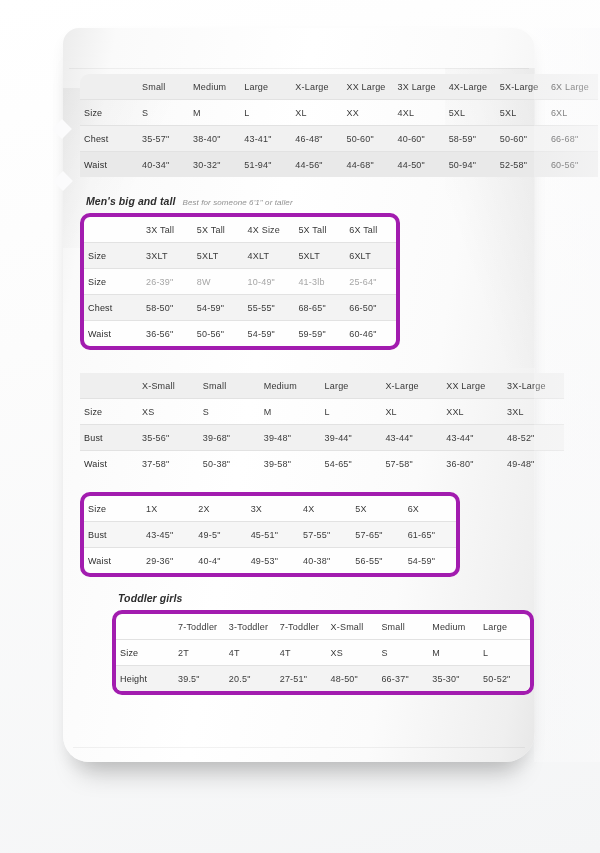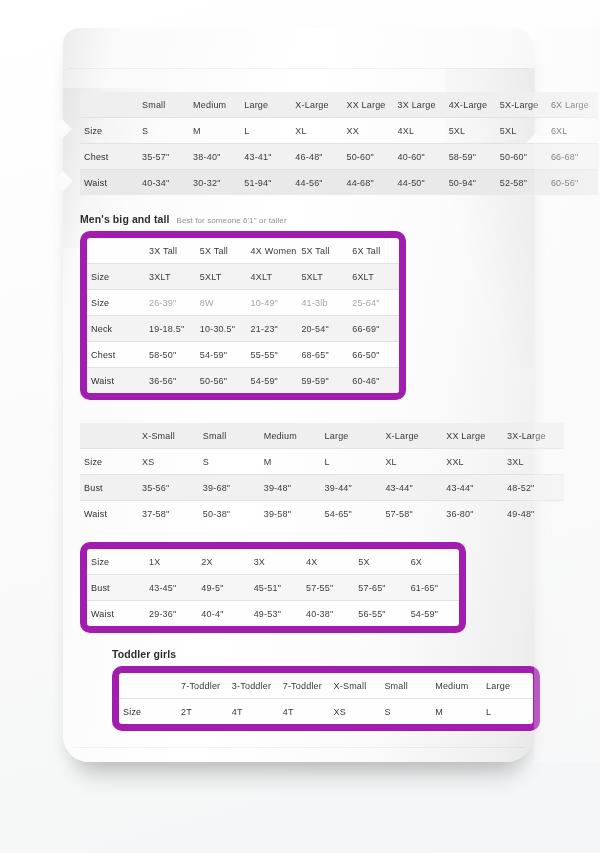--- a/index.html
+++ b/index.html
@@ -17,29 +17,29 @@
   }
   .pouch::before{content:"";position:absolute;left:6px;right:6px;top:40px;height:1px;background:rgba(0,0,0,0.05);}
   .pouch::after{content:"";position:absolute;left:10px;right:10px;bottom:14px;height:1px;background:rgba(0,0,0,0.05);}
   .crease{position:absolute;pointer-events:none;}
   .crease.c1{left:0;top:60px;width:100%;height:160px;background:linear-gradient(115deg,rgba(0,0,0,0.045) 0%,rgba(255,255,255,0) 22%);}
   .crease.c2{right:0;top:40px;width:90px;height:300px;background:linear-gradient(250deg,rgba(0,0,0,0.05) 0%,rgba(255,255,255,0) 70%);}
   .notch{position:absolute;width:14px;height:14px;transform:rotate(45deg);background:#fbfbfc;}
   .notch.n1{left:-8px;top:94px;}
   .notch.n2{left:-7px;top:146px;}
   .notch.n3{right:-8px;top:108px;}
-  .sheet{position:absolute;left:80px;top:92px;width:520px;}
-  .sec-title{margin:0 0 6px 0;font-size:10.5px;font-weight:bold;color:#2d2d2d;letter-spacing:0.1px;}
+  .sheet{position:absolute;left:80px;top:74px;width:520px;}
+  .sec-title{margin:0 0 6px 6px;font-size:10.5px;font-weight:bold;color:#2d2d2d;letter-spacing:0.1px;font-style:italic;}
   .subtitle{font-size:8px;color:#919191;font-weight:normal;margin-left:7px;letter-spacing:0.1px;}
   .sec-mens-big-tall{margin-top:14px;}
   .sec-women{margin-top:19px;}
   .sec-womens-plus{margin-top:12px;}
   .sec-toddler-girls{margin-top:11px;padding-left:32px;}
   .twrap{display:inline-block;background:transparent;}
-  .twrap.bordered{border:7px solid #a21caf;border-radius:10px;overflow:hidden;background:#fefefe;}
+  .twrap.bordered{border:4px solid #a21caf;border-radius:10px;overflow:hidden;background:#fefefe;}
   table.size-table{border-collapse:collapse;table-layout:fixed;font-size:9px;color:#3b3b3b;}
   .size-table th,.size-table td{
     font-weight:normal;text-align:left;padding:0 4px;height:25px;
     white-space:nowrap;overflow:hidden;letter-spacing:0.2px;
   }
   .size-table thead th{color:#383838;}
   .size-table th.row-label{font-weight:normal;color:#2e2e2e;}
   .size-table th:first-child{width:50px;}
   .size-table td.muted{color:#a6a6a6;}
   .size-table tr + tr th,.size-table tr + tr td,
@@ -128,49 +128,41 @@
               <td>60-56"</td>
             </tr>
           </tbody>
         </table></div></section>
     <section class="sec sec-mens-big-tall"><div class="sec-title"><span>Men's big and tall</span><span class="subtitle">Best for someone 6'1" or taller</span></div><div class="twrap bordered"><table class="size-table has-head">
           <thead>
             <tr>
               <th></th>
               <th>3X Tall</th>
               <th>5X Tall</th>
-              <th>4X Women</th>
+              <th>4X Size</th>
               <th>5X Tall</th>
               <th>6X Tall</th>
             </tr>
           </thead>
           <tbody>
             <tr>
               <th class="row-label">Size</th>
               <td>3XLT</td>
               <td>5XLT</td>
               <td>4XLT</td>
               <td>5XLT</td>
               <td>6XLT</td>
             </tr>
             <tr>
               <th class="row-label">Size</th>
               <td class="muted">26-39"</td>
               <td class="muted">8W</td>
               <td class="muted">10-49"</td>
               <td class="muted">41-3lb</td>
               <td class="muted">25-64"</td>
-            </tr>
-            <tr>
-              <th class="row-label">Neck</th>
-              <td>19-18.5"</td>
-              <td>10-30.5"</td>
-              <td>21-23"</td>
-              <td>20-54"</td>
-              <td>66-69"</td>
             </tr>
             <tr>
               <th class="row-label">Chest</th>
               <td>58-50"</td>
               <td>54-59"</td>
               <td>55-55"</td>
               <td>68-65"</td>
               <td>66-50"</td>
             </tr>
             <tr>
@@ -277,16 +269,26 @@
             <tr>
               <th class="row-label">Size</th>
               <td>2T</td>
               <td>4T</td>
               <td>4T</td>
               <td>XS</td>
               <td>S</td>
               <td>M</td>
               <td>L</td>
             </tr>
+            <tr>
+              <th class="row-label">Height</th>
+              <td>39.5"</td>
+              <td>20.5"</td>
+              <td>27-51"</td>
+              <td>48-50"</td>
+              <td>66-37"</td>
+              <td>35-30"</td>
+              <td>50-52"</td>
+            </tr>
           </tbody>
         </table></div></section>
   </div>
 <div class="edge-haze"></div>
 
 </body></html>

